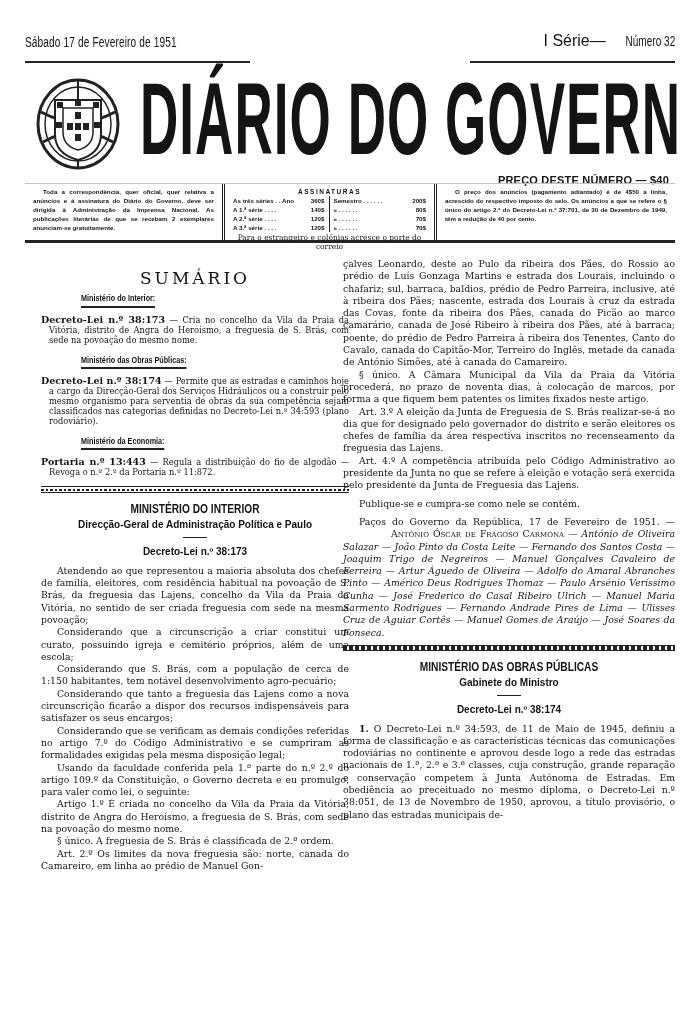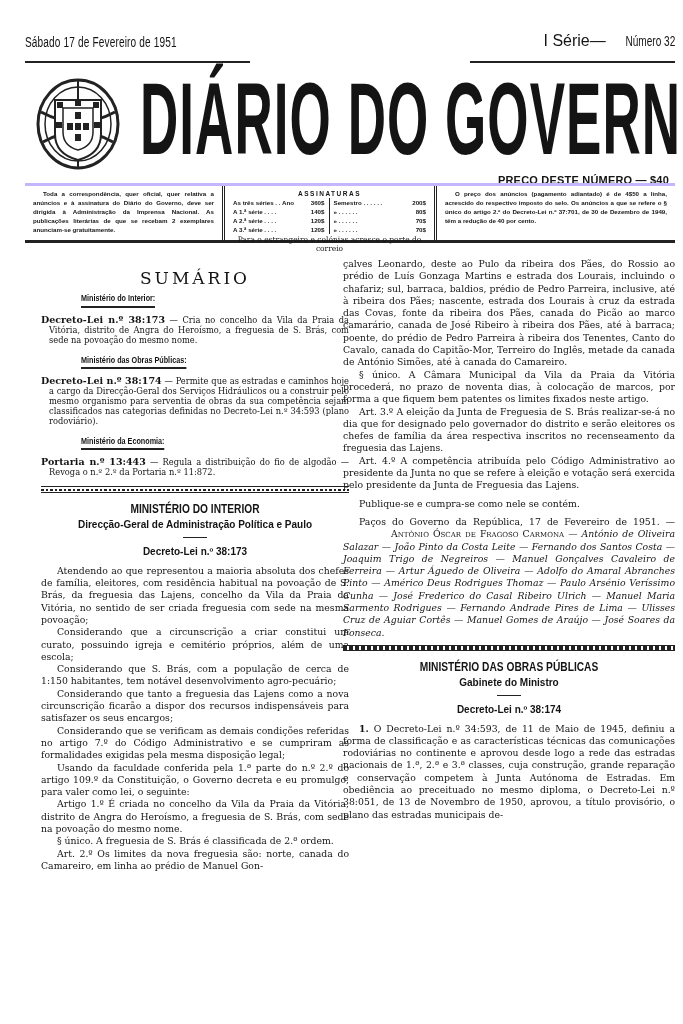--- a/index.html
+++ b/index.html
@@ -9,21 +9,21 @@
   .dateline { position: absolute; top: 34px; left: 25px; width: 225px; font-family: "Liberation Sans", sans-serif; font-size: 14px; transform: scaleX(0.72); transform-origin: left; white-space: nowrap; letter-spacing: 0.2px; }
   .dateline-rule { position: absolute; top: 61px; left: 25px; width: 225px; border-top: 2px solid #222; }
   .serie { position: absolute; top: 32px; right: 8px; font-family: "Liberation Sans", sans-serif; font-size: 16px; white-space: nowrap; text-align: right; }
   .serie .num { font-size: 14px; display: inline-block; transform: scaleX(0.72); transform-origin: right; }
   .serie-rule { position: absolute; top: 61px; left: 470px; width: 205px; border-top: 2px solid #222; }
 
   .emblem { position: absolute; left: 33px; top: 72px; width: 90px; height: 100px; }
   .masthead { position: absolute; left: 140px; top: 74px; width: 540px; height: 90px; font-family: "Liberation Sans", sans-serif; font-weight: 700; font-size: 102px; line-height: 90px; white-space: nowrap; letter-spacing: 2px; transform: scaleX(0.52); transform-origin: left top; }
   .price { position: absolute; right: 14px; top: 174px; font-family: "Liberation Sans", sans-serif; font-weight: 700; font-size: 11px; letter-spacing: 0.2px; }
 
-  .infobar { position: absolute; left: 25px; top: 183px; width: 650px; height: 60px; border-top: 3px solid #c4b5fd; border-bottom: 3px solid #222; display: flex; font-family: "Liberation Sans", sans-serif; font-size: 6.2px; font-weight: 700; line-height: 9px; }
+  .infobar { position: absolute; left: 25px; top: 183px; width: 650px; height: 60px; border-top: 1px solid #c4b5fd; border-bottom: 3px solid #222; display: flex; font-family: "Liberation Sans", sans-serif; font-size: 6.2px; font-weight: 700; line-height: 9px; }
   .infobar .cell { padding: 3px 8px; }
   .info-left { width: 200px; text-align: justify; text-indent: 10px; border-right: 3px double #222; }
   .info-mid { width: 212px; border-right: 3px double #222; }
   .info-right { width: 238px; text-align: justify; text-indent: 10px; }
   .subs-title { text-align: center; letter-spacing: 1.5px; font-size: 6.5px; }
   .subs-table { display: flex; }
   .subs-col { width: 50%; }
   .subs-col:first-child { border-right: 1px solid #222; padding-right: 4px; }
   .subs-col:last-child { padding-left: 4px; }
   .subs-row { display: flex; justify-content: space-between; }

